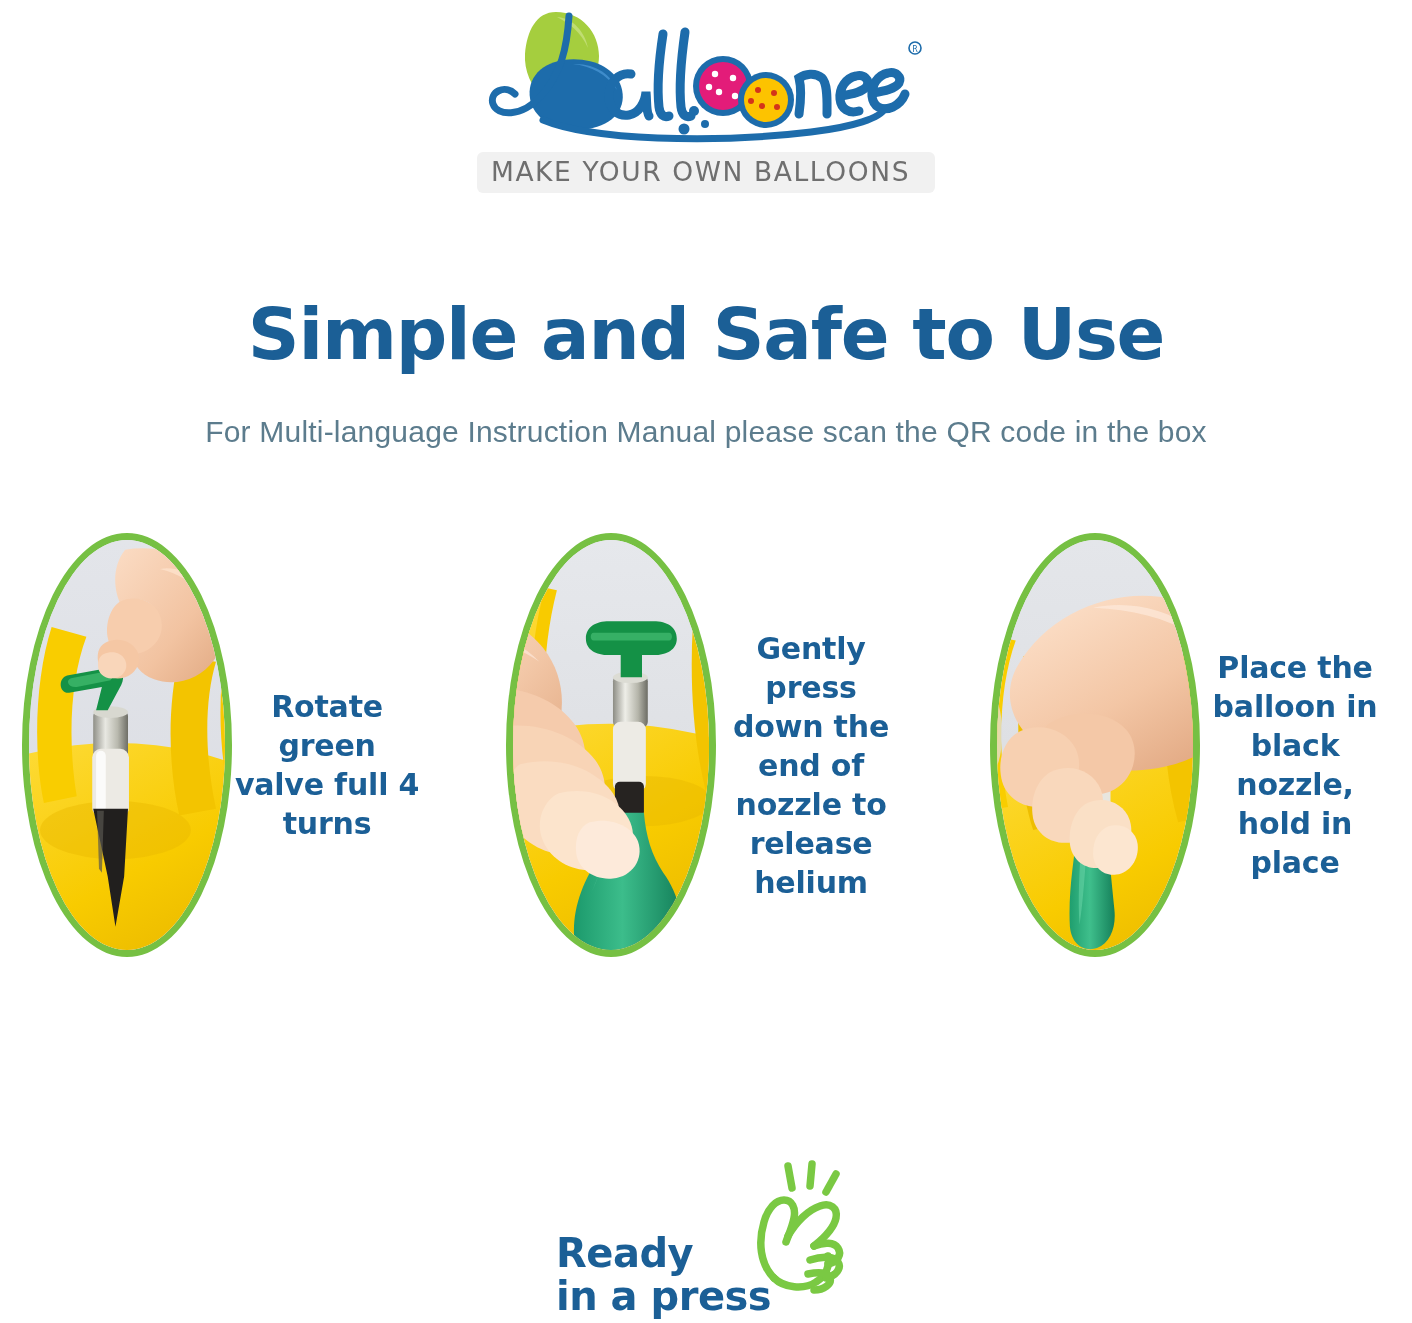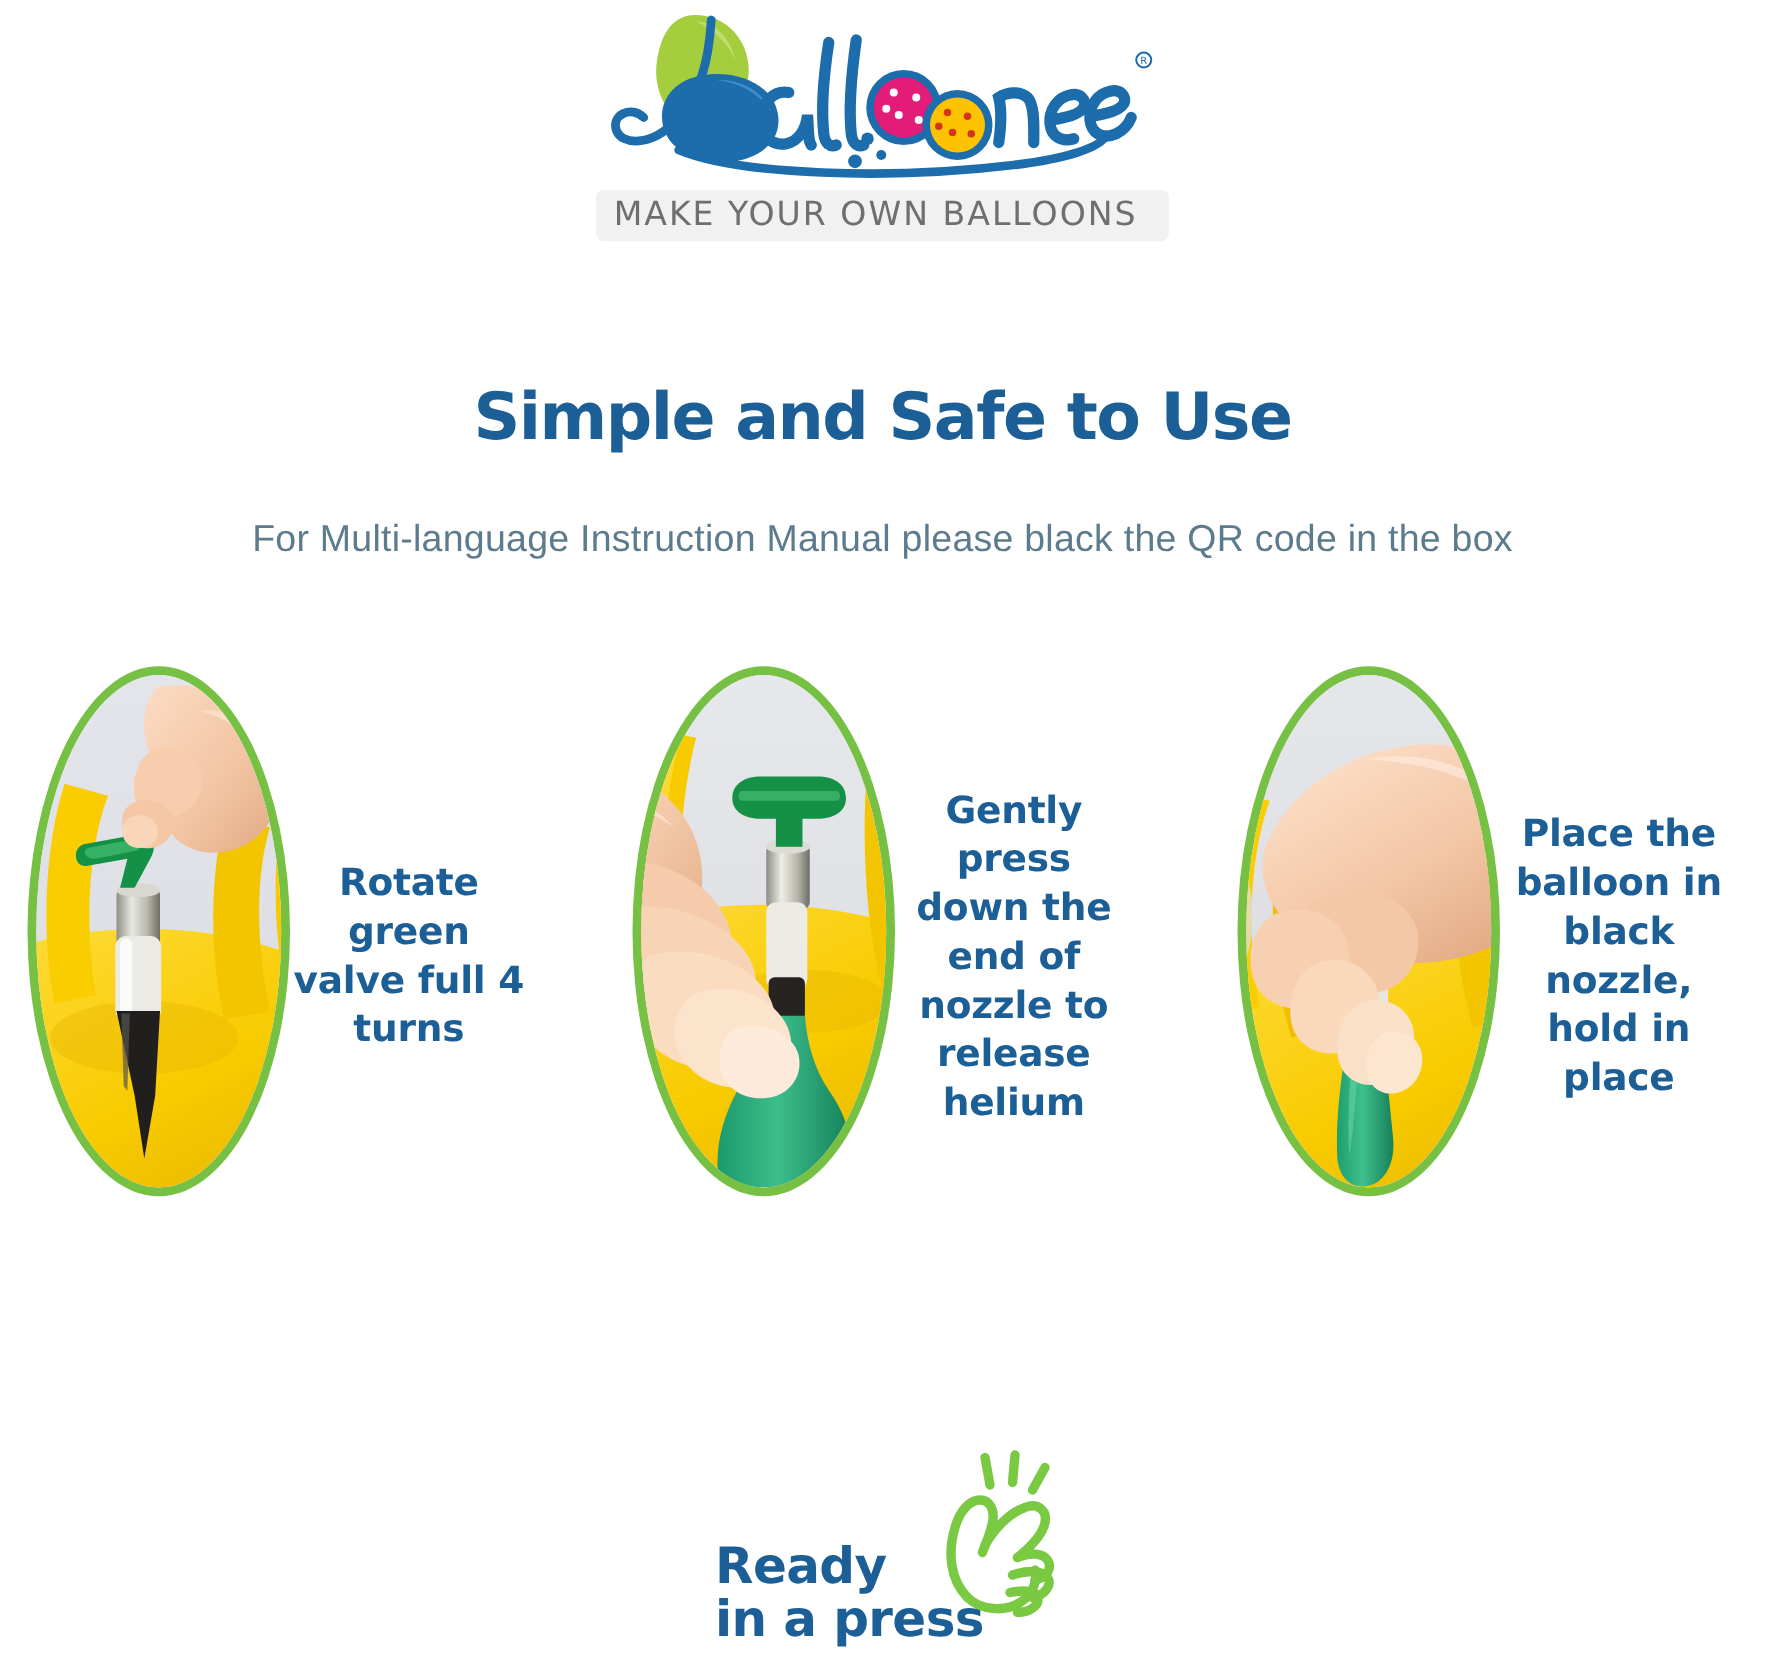--- a/index.html
+++ b/index.html
@@ -44,21 +44,21 @@
     font-weight: 400;
     white-space: nowrap;
   }
 
   
   #headline {
     position: absolute;
     top: 292px;
     left: 0; right: 0;
     text-align: center;
-    font-size: 52px;
+    font-size: 72px;
     line-height: 84px;
     font-weight: 700;
     color: #1b5f96;
     letter-spacing: -1.2px;
     font-family: "DejaVu Sans", sans-serif;
   }
   #subheadline {
     position: absolute;
     top: 413px;
     left: 0; right: 0;
@@ -111,21 +111,21 @@
     position: absolute;
     top: 1168px;
     left: 0; right: 0;
     display: flex;
     justify-content: center;
     align-items: flex-end;
   }
   #ready-inner { position: relative; width: 300px; height: 150px; }
   #ready-text {
     position: absolute;
-    left: 16px;
+    left: 0;
     bottom: 0;
     font-size: 40px;
     line-height: 43px;
     font-weight: 700;
     color: #1b5f96;
     font-family: "DejaVu Sans", sans-serif;
     letter-spacing: -0.5px;
   }
   #snap-icon { position: absolute; right: -4px; top: -8px; width: 130px; height: 135px; }
   #snap-icon svg { width: 100%; height: 100%; display: block; }
@@ -185,21 +185,21 @@
       <circle cx="434" cy="40" r="6" fill="none" stroke="#1d6cab" stroke-width="1.6"></circle>
       <text x="434" y="43.5" font-size="8" fill="#1d6cab" text-anchor="middle" font-family="DejaVu Sans, sans-serif">R</text>
     </svg>
   </div>
   <div id="logo-tagline-wrap">
     <div id="logo-tagline">MAKE YOUR OWN BALLOONS</div>
   </div>
 </div>
 
 <div id="headline">Simple and Safe to Use</div>
-<div id="subheadline">For Multi-language Instruction Manual please black the QR code in the box</div>
+<div id="subheadline">For Multi-language Instruction Manual please scan the QR code in the box</div>
 
 <div id="steps">
 
   <div class="step">
     <div class="photo-ring">
       <div class="photo-inner">
         <svg viewBox="0 0 396 424" preserveAspectRatio="xMidYMid slice" xmlns="http://www.w3.org/2000/svg">
           <defs>
             <linearGradient id="bg1" x1="0" y1="0" x2="0" y2="1">
               <stop offset="0%" stop-color="#e3e5ea"></stop>

